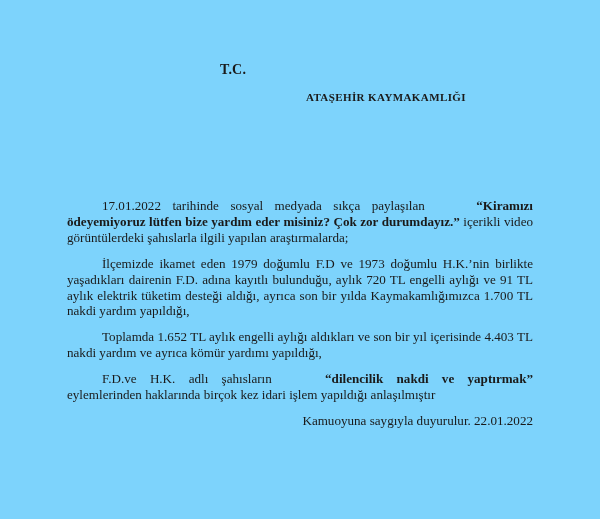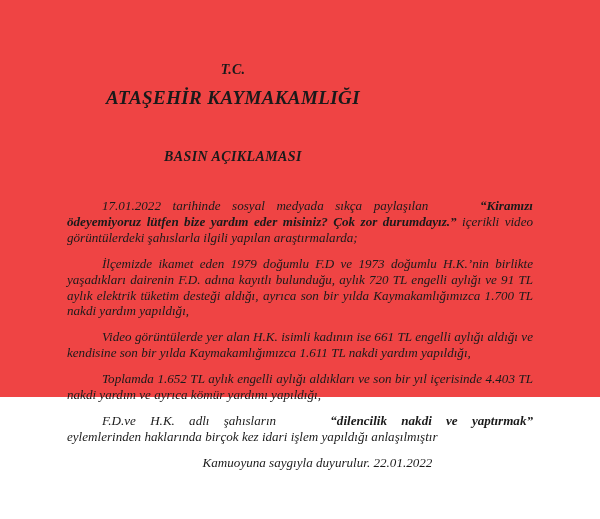--- a/index.html
+++ b/index.html
@@ -12,45 +12,44 @@
     height: 519px;
     background: #ffffff;
     font-family: "Liberation Serif", "DejaVu Serif", serif;
     color: #1a1a1a;
     overflow: hidden;
   }
 
   .page {
     position: relative;
     width: 600px;
-    height: 397px;
-    background: #ef4444;
+    height: 519px;
+    background: #7dd3fc;
     box-sizing: border-box;
-    font-style: italic;
   }
 
   .h-tc {
     position: absolute;
     top: 62px;
     left: 0;
     width: 466px;
     text-align: center;
     font-size: 14px;
     font-weight: bold;
     letter-spacing: 0.2px;
     line-height: 16px;
   }
 
   .h-org {
     position: absolute;
     top: 89px;
     left: 0;
     width: 466px;
-    text-align: center;
-    font-size: 19px;
+    text-align: right;
+    font-size: 11px;
     font-weight: bold;
     letter-spacing: 0.4px;
     line-height: 17px;
   }
 
   .h-title {
     position: absolute;
     top: 148px;
     left: 0;
     width: 466px;
@@ -73,50 +72,48 @@
     font-size: 13.1px;
     line-height: 15.9px;
     text-align: justify;
     text-justify: inter-word;
     text-indent: 35px;
     margin: 0 0 10px 0;
     hyphens: none;
   }
 
   .para.last-flush {
-    text-align: center;
+    text-align: right;
   }
 
   .para b {
     font-weight: bold;
     margin-left: 40px;
   }
 
   .para:last-child {
     margin-bottom: 0;
   }
 </style>
 </head>
 <body>
 
 <div class="page">
 
   <div class="h-tc">T.C.</div>
 
   <div class="h-org">ATAŞEHİR KAYMAKAMLIĞI</div>
 
-  <div class="h-title">BASIN AÇIKLAMASI</div>
 
   <div class="body-block">
 
     <p class="para"><span>17.01.2022 tarihinde sosyal medyada sıkça paylaşılan </span><b>“Kiramızı ödeyemiyoruz lütfen bize yardım eder misiniz? Çok zor durumdayız.”</b><span> içerikli video görüntülerdeki şahıslarla ilgili yapılan araştırmalarda;</span></p>
 
     <p class="para">İlçemizde ikamet eden 1979 doğumlu F.D ve 1973 doğumlu H.K.’nin birlikte yaşadıkları dairenin F.D. adına kayıtlı bulunduğu, aylık 720 TL engelli aylığı ve 91 TL aylık elektrik tüketim desteği aldığı, ayrıca son bir yılda Kaymakamlığımızca 1.700 TL nakdi yardım yapıldığı,</p>
 
-    <p class="para">Video görüntülerde yer alan H.K. isimli kadının ise 661 TL engelli aylığı aldığı ve kendisine son bir yılda Kaymakamlığımızca 1.611 TL nakdi yardım yapıldığı,</p>
 
     <p class="para">Toplamda 1.652 TL aylık engelli aylığı aldıkları ve son bir yıl içerisinde 4.403 TL nakdi yardım ve ayrıca kömür yardımı yapıldığı,</p>
 
     <p class="para"><span>F.D.ve H.K. adlı şahısların </span><b>“dilencilik nakdi ve yaptırmak”</b><span> eylemlerinden haklarında birçok kez idari işlem yapıldığı anlaşılmıştır</span></p>
 
     <p class="para last-flush">Kamuoyuna saygıyla duyurulur. 22.01.2022</p>
 
   </div>
 
 </div>

